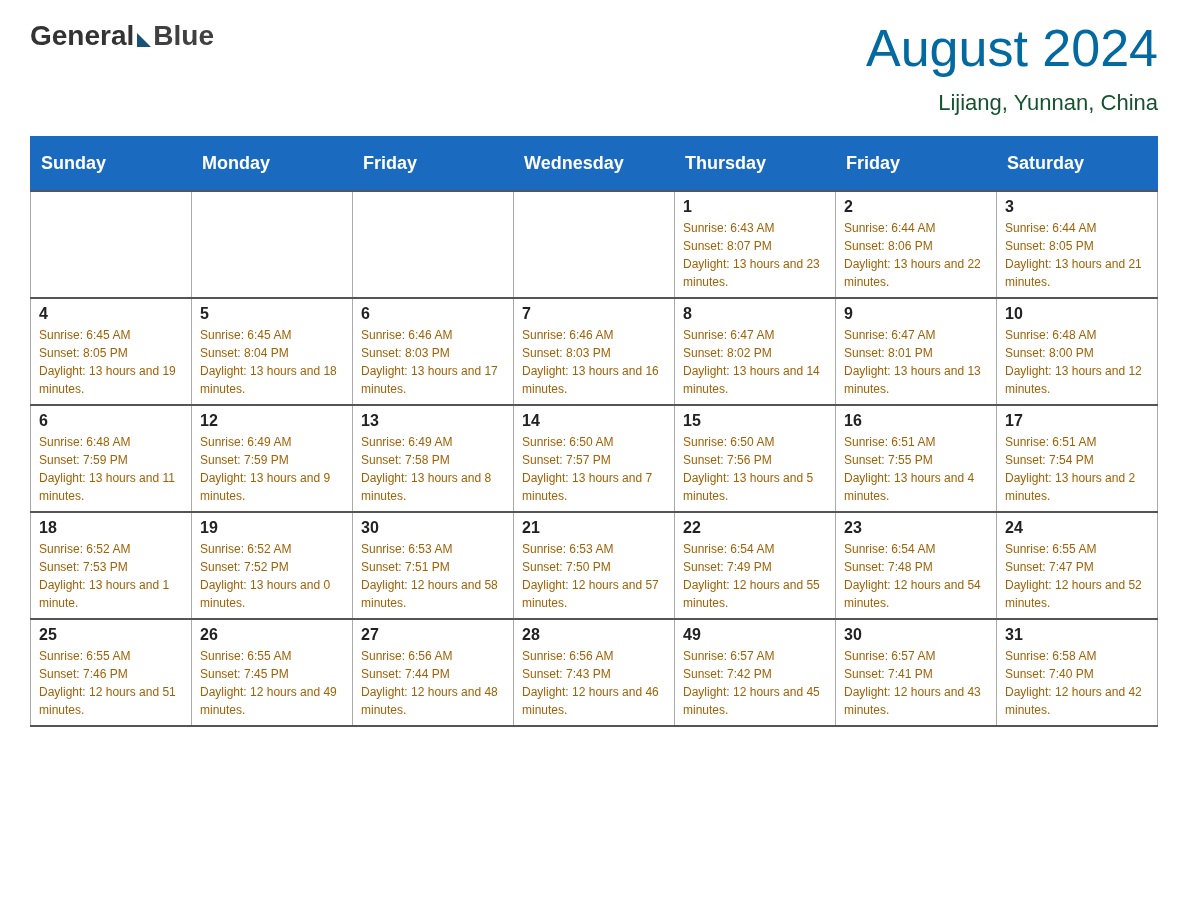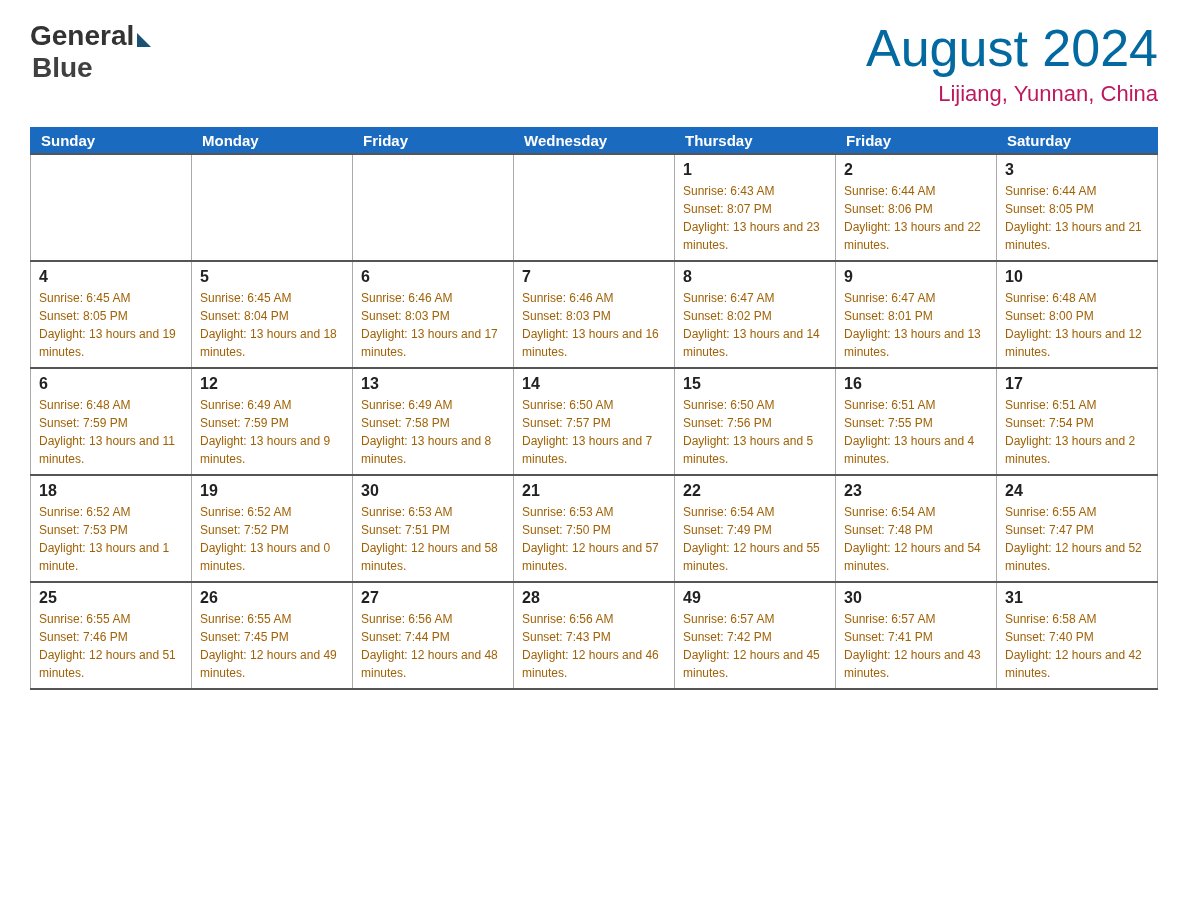--- a/index.html
+++ b/index.html
@@ -11,21 +11,21 @@
       padding: 20px 30px;
     }
     .header {
       display: flex;
       justify-content: space-between;
       align-items: flex-start;
       margin-bottom: 20px;
     }
     .logo {
       display: flex;
-      flex-direction: column;
+      flex-direction: row;
       align-items: flex-start;
       text-align: center;
     }
     .logo-top {
       display: flex;
       align-items: center;
       gap: 0;
     }
     .logo-general {
       font-size: 28px;
@@ -53,33 +53,33 @@
       text-align: right;
     }
     .month-title {
       font-size: 52px;
       font-weight: normal;
       color: #0369a1;
       line-height: 1.1;
     }
     .location {
       font-size: 22px;
-      color: #be185d;
-      margin-top: 4px;
+      color: #14532d;
+      margin-top: 13px;
     }
     .calendar {
       width: 100%;
       border-collapse: collapse;
     }
     .calendar th {
       background-color: #1a6abf;
       color: #fff;
-      font-size: 15px;
-      font-weight: bold;
-      padding: 4px 10px;
+      font-size: 18px;
+      font-weight: bold;
+      padding: 16px 10px;
       text-align: left;
       border: 1px solid #1a6abf;
     }
     .calendar td {
       vertical-align: top;
       border: 1px solid #aaa;
       padding: 6px 8px;
       width: calc(100% / 7);
       min-height: 90px;
       background: #fff;

